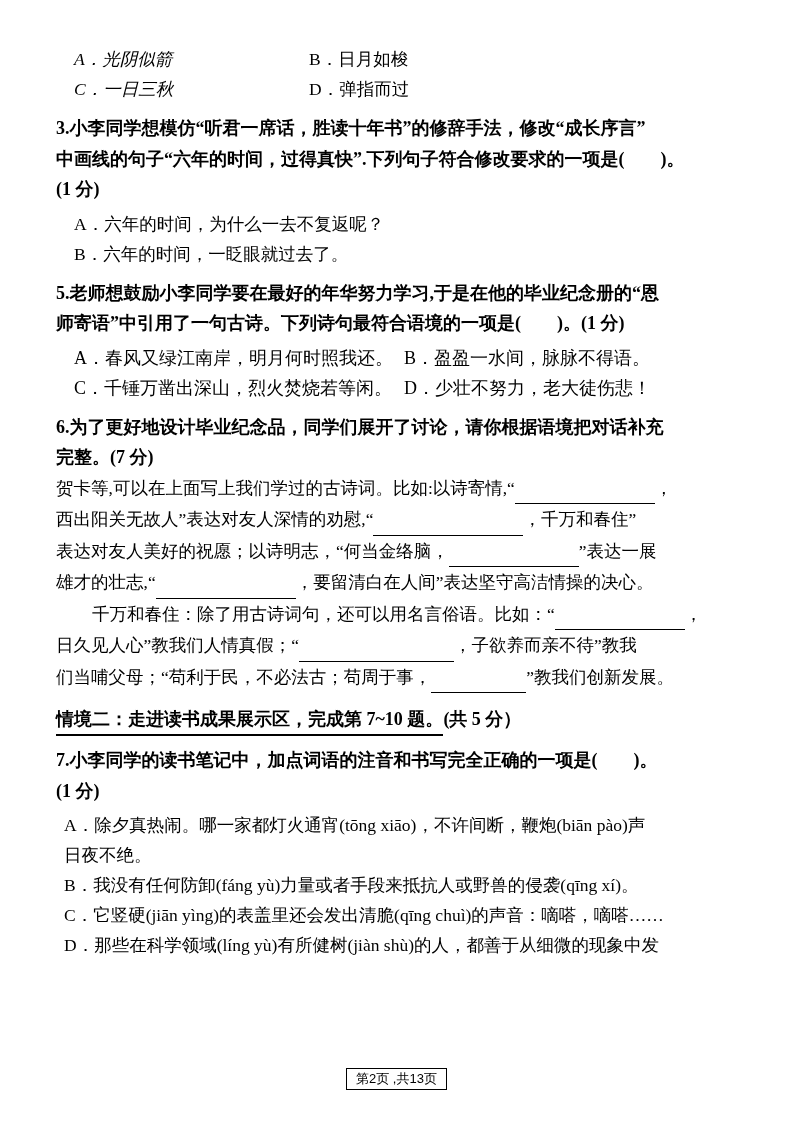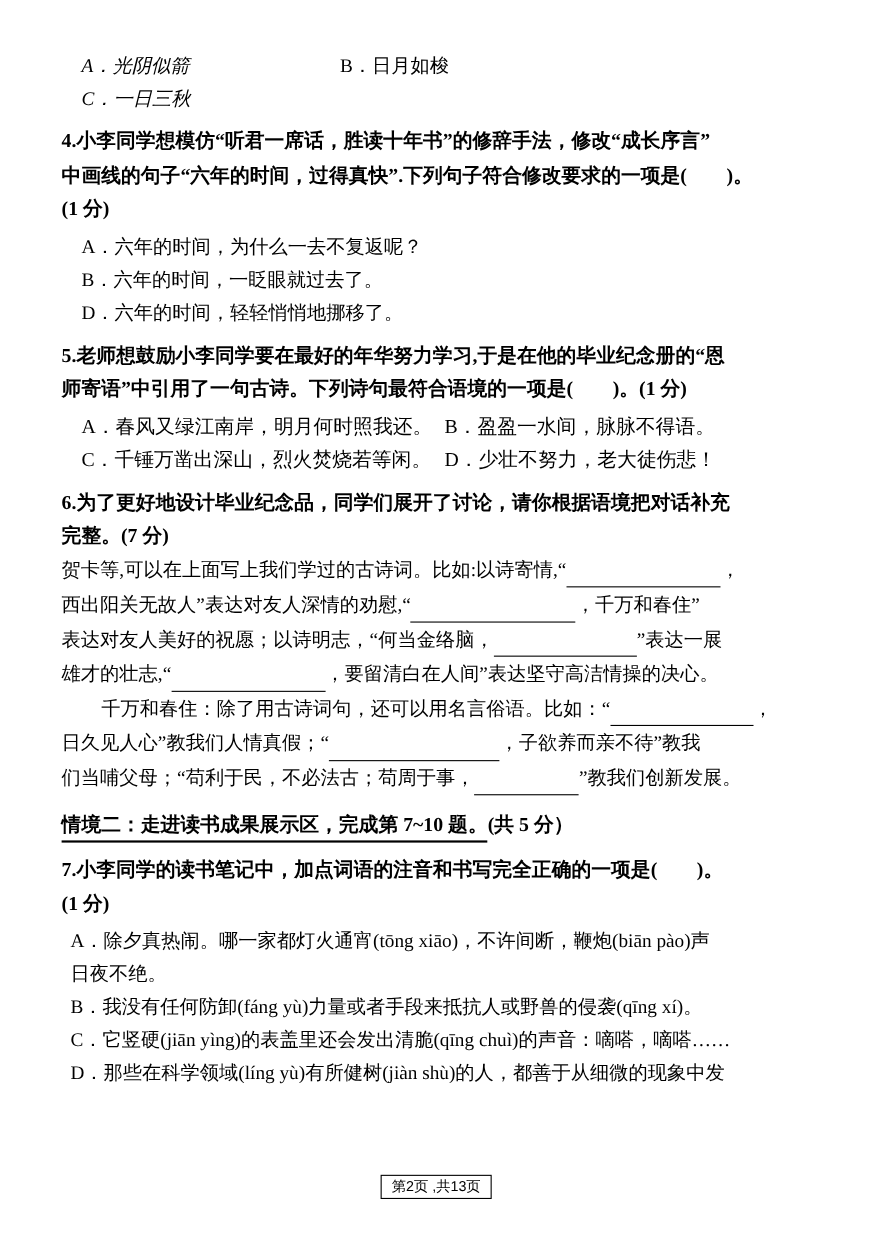--- a/index.html
+++ b/index.html
@@ -98,30 +98,30 @@
 <body>
 
 <div class="page">
 
   <div class="opt-row">
     <span class="c1">A．光阴似箭</span>
     <span class="c2">B．日月如梭</span>
   </div>
   <div class="opt-row">
     <span class="c1">C．一日三秋</span>
+    <span class="c2">D．弹指而过</span>
   </div>
 
   <div class="q">
-    <div>4.小李同学想模仿“听君一席话，胜读十年书”的修辞手法，修改“成长序言”</div>
+    <div>3.小李同学想模仿“听君一席话，胜读十年书”的修辞手法，修改“成长序言”</div>
     <div>中画线的句子“六年的时间，过得真快”.下列句子符合修改要求的一项是(　　)。</div>
     <div>(1 分)</div>
   </div>
   <div class="choice mt4">A．六年的时间，为什么一去不复返呢？</div>
   <div class="choice">B．六年的时间，一眨眼就过去了。</div>
-  <div class="choice">D．六年的时间，轻轻悄悄地挪移了。</div>
 
   <div class="q">
     <div>5.老师想鼓励小李同学要在最好的年华努力学习,于是在他的毕业纪念册的“恩</div>
     <div>师寄语”中引用了一句古诗。下列诗句最符合语境的一项是(　　)。(1 分)</div>
   </div>
   <div class="choice-2col mt4">
     <span class="a">A．春风又绿江南岸，明月何时照我还。</span>
     <span class="b">B．盈盈一水间，脉脉不得语。</span>
   </div>
   <div class="choice-2col">

